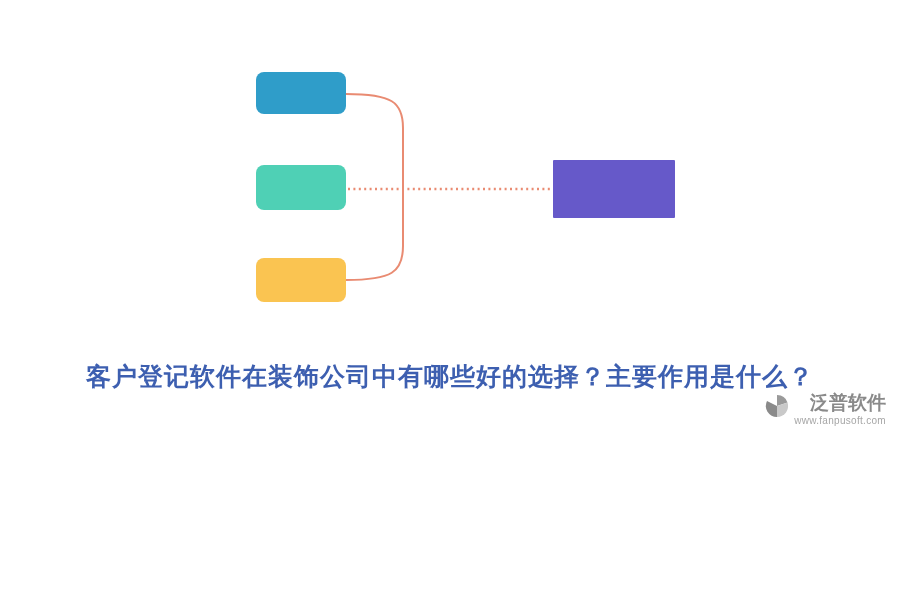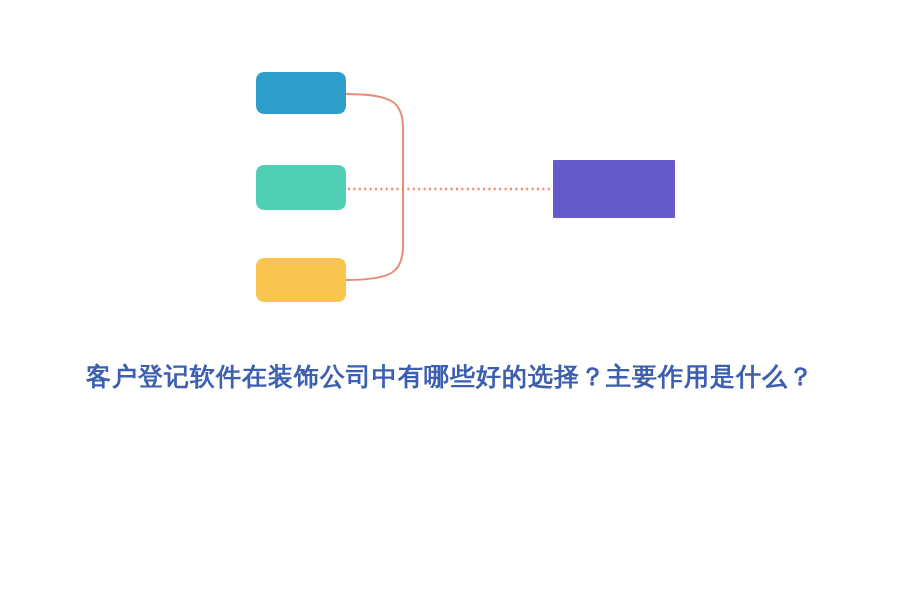--- a/index.html
+++ b/index.html
@@ -79,14 +79,25 @@
 
     <rect x="256" y="165" width="90" height="45" rx="8" fill="#4FD0B5"></rect>
 
     <rect x="256" y="258" width="90" height="44" rx="8" fill="#FAC451"></rect>
 
     <rect x="553" y="160" width="122" height="58" rx="1" fill="#6659C9"></rect>
   </svg>
 
   <div class="title">客户登记软件在装饰公司中有哪些好的选择？主要作用是什么？</div>
 
+  <div class="footer">
+    <svg class="logo-icon" width="24" height="24" viewBox="0 0 24 24">
+      <path d="M12,12 L12,1 A11,11 0 0 1 22.5,8.5 Z" fill="#9a9a9a"></path>
+      <path d="M12,12 L22.5,8.5 A11,11 0 0 1 12,23 Z" fill="#c9c9c9"></path>
+      <path d="M12,12 L12,23 A11,11 0 0 1 2,7 Z" fill="#8a8a8a"></path>
+    </svg>
+    <div class="brand-block">
+      <div class="brand-name">泛普软件</div>
+      <div class="brand-url">www.fanpusoft.com</div>
+    </div>
+  </div>
 
 </div>
 
 </body></html>

